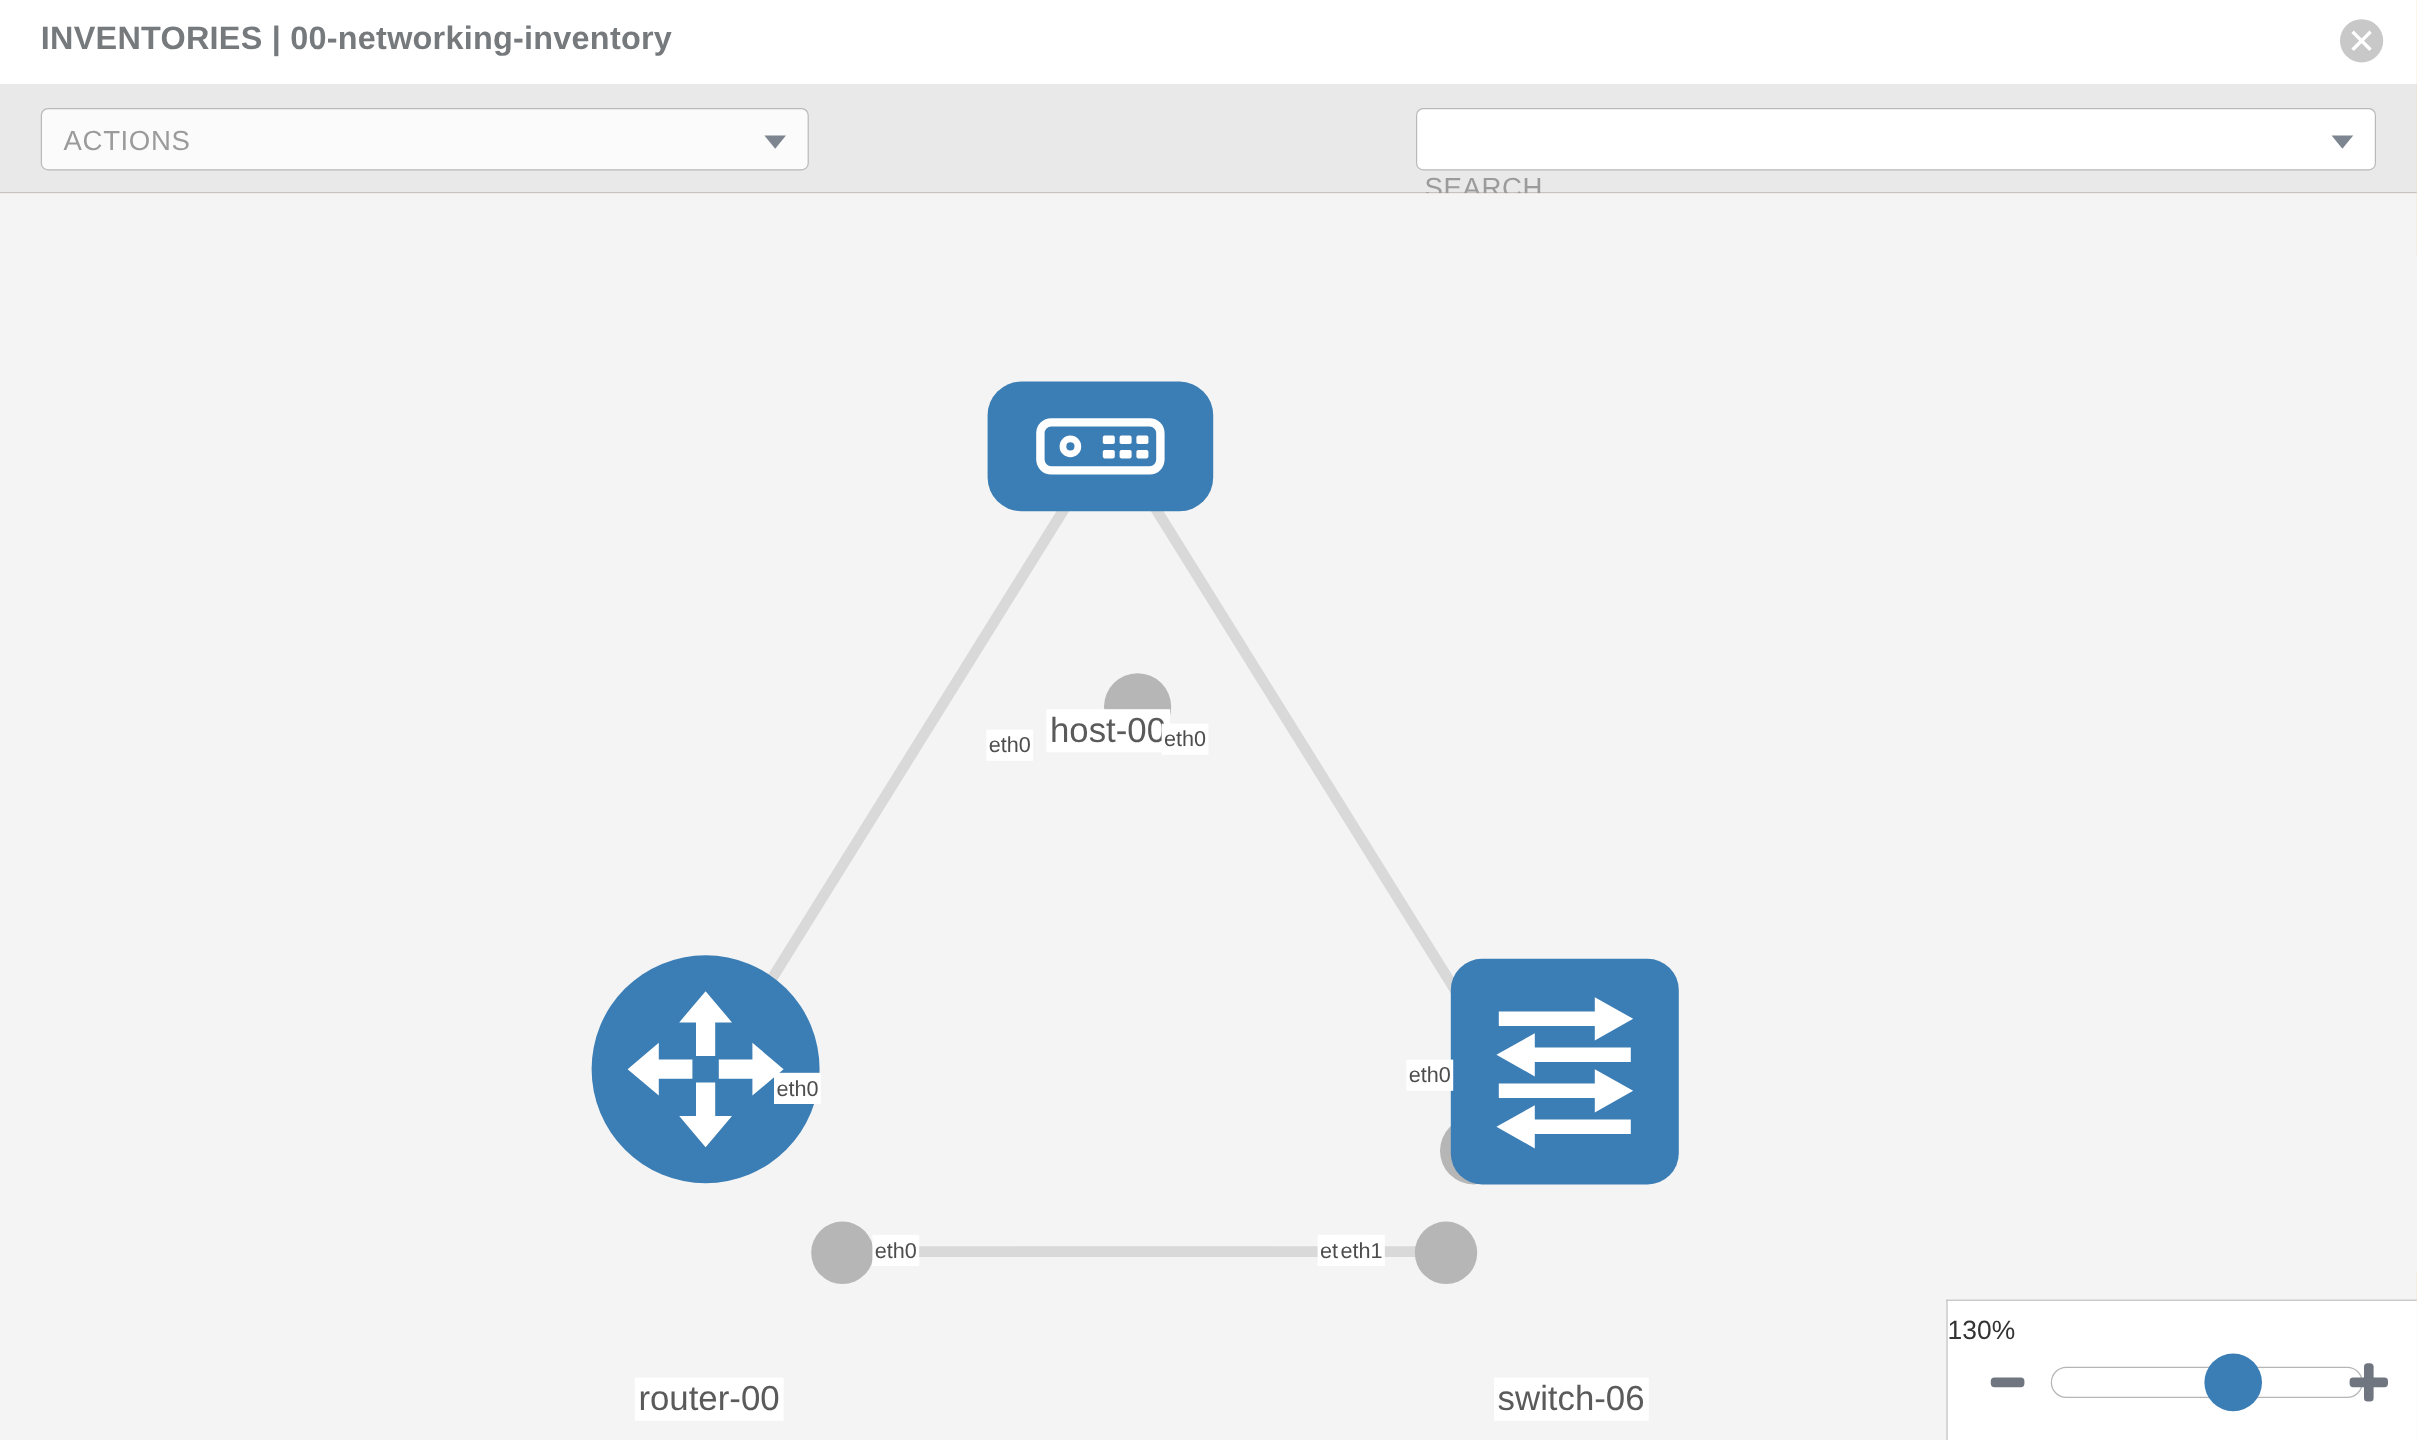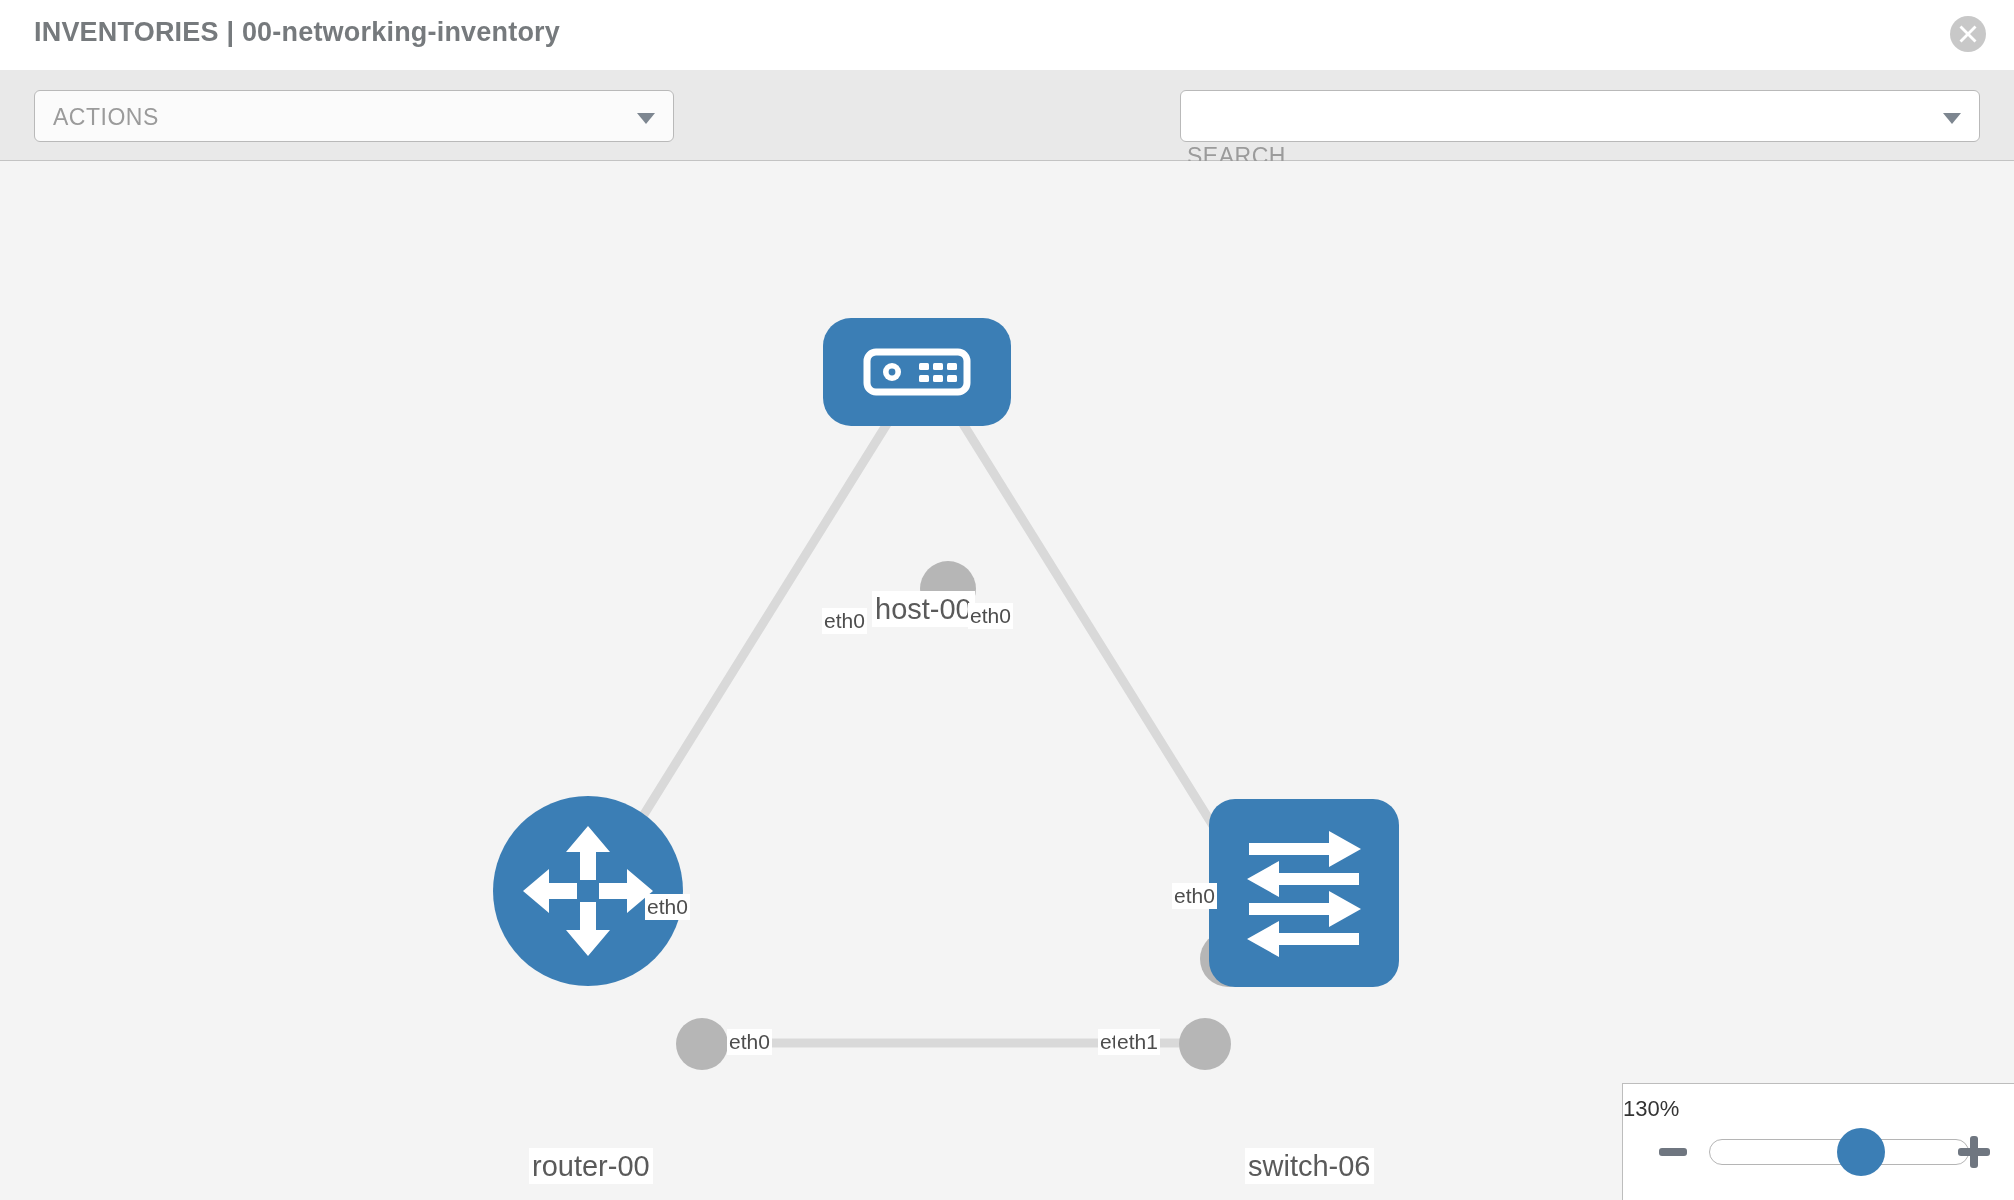--- a/index.html
+++ b/index.html
@@ -80,21 +80,21 @@
   
   .port{position:absolute;background:#b6b6b6;border-radius:50%;}
   .port-host{left:920px;top:400px;width:56px;height:56px;}
   .port-router-right{left:676px;top:857px;width:52px;height:52px;}
   .port-switch-top{left:1200px;top:770px;width:56px;height:56px;}
   .port-switch-left{left:1179px;top:857px;width:52px;height:52px;}
 
   
   .edge-label{
     position:absolute;background:#ffffff;color:#4d4d4d;
-    font-size:21px;line-height:26px;padding:0 2px;white-space:nowrap;
+    font-size:18px;line-height:26px;padding:0 2px;white-space:nowrap;
   }
   .node-label{
     position:absolute;background:#ffffff;color:#5a5a5a;
     font-size:29px;line-height:36px;padding:0 3px;white-space:nowrap;
   }
 
   
   .zoom-panel{
     position:absolute;left:1622px;top:1083px;width:392px;height:117px;
     background:#ffffff;border:1px solid #bdbdbd;border-right:none;border-bottom:none;

